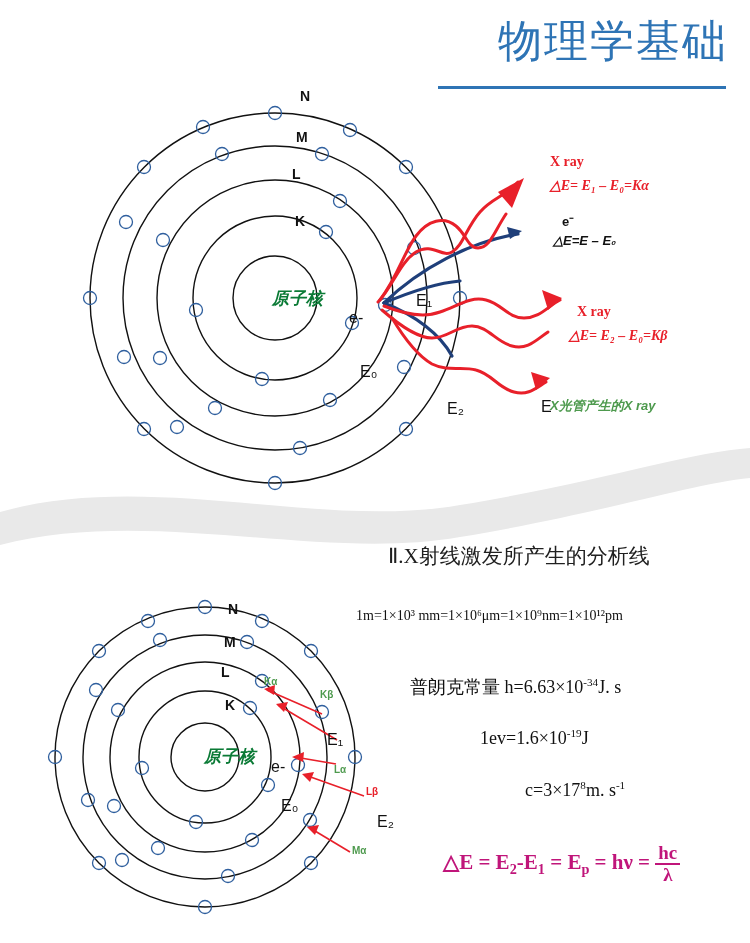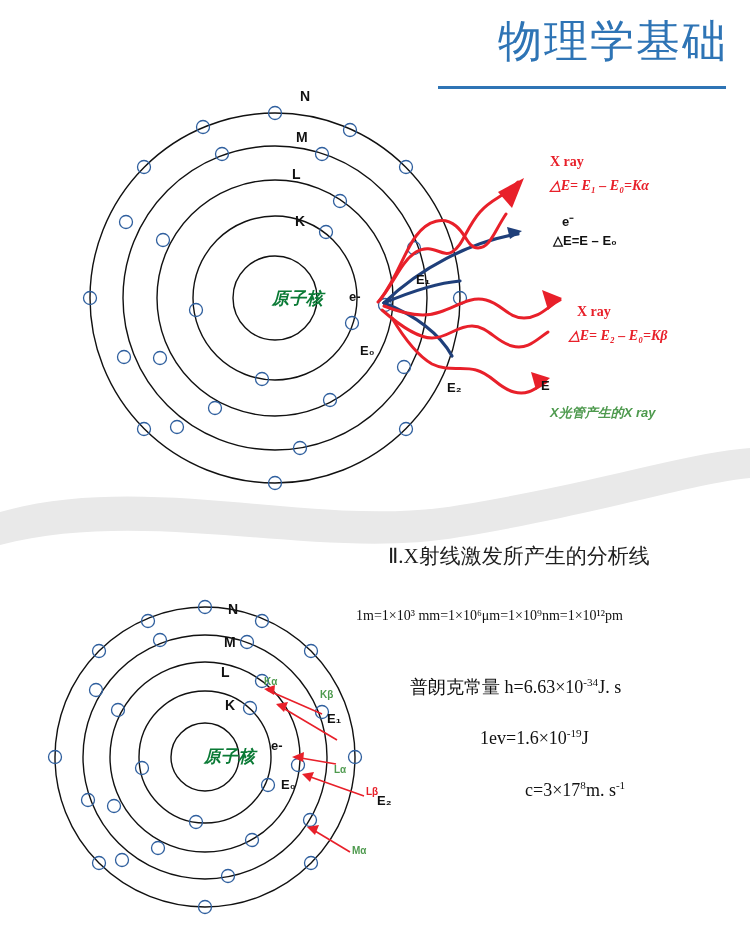--- a/index.html
+++ b/index.html
@@ -65,24 +65,25 @@
     position: absolute;
     color: #0a7a35;
     font-weight: bold;
     font-style: italic;
     font-size: 17px;
     white-space: nowrap;
   }
   .elabel {
     position: absolute;
     font-family: "Liberation Sans", sans-serif;
-    font-weight: bold;
-    font-size: 13px;
+    font-weight: normal;
+    font-size: 16px;
     color: #111;
     white-space: nowrap;
+    margin-top: 20px;
   }
   
   .red-text {
     position: absolute;
     font-family: Liberation Serif, serif;
     font-weight: bold;
     font-size: 14px;
     color: #e8202a;
     white-space: nowrap;
     margin-left: 16px;
@@ -303,24 +304,24 @@
   <div class="nucleus-label" style="left:272px; top:287px;">原子核</div>
   <div class="elabel" style="left:349px; top:289px;">e-</div>
   <div class="elabel" style="left:360px; top:343px;">E₀</div>
   <div class="elabel" style="left:416px; top:272px;">E₁</div>
   <div class="elabel" style="left:447px; top:380px;">E₂</div>
   <div class="elabel" style="left:541px; top:378px;">E</div>
 
   <div class="red-text" style="left:534px; top:154px;">X ray</div>
   <div class="red-text" style="left:534px; top:177px; font-style:italic;">△E= E₁ – E₀=Kα</div>
   <div class="black-text" style="left:562px; top:212px;">e⁻</div>
-  <div class="black-text" style="left:553px; top:233px;">△E=E – E₀</div>
+  <div class="black-text" style="left:553px; top:233px;font-style:italic;">△E=E – E₀</div>
   <div class="red-text" style="left:561px; top:304px;">X ray</div>
   <div class="red-text" style="left:553px; top:327px; font-style:italic;">△E= E₂ – E₀=Kβ</div>
-  <div class="green-text" style="left:550px; top:397px;margin-top:7px;">X光管产生的X ray</div>
+  <div class="green-text" style="left:550px; top:397px;">X光管产生的X ray</div>
 
   <div class="shell-label" style="left:228px; top:601px;">N</div>
   <div class="shell-label" style="left:224px; top:634px;">M</div>
   <div class="shell-label" style="left:221px; top:664px;">L</div>
   <div class="shell-label" style="left:225px; top:697px;">K</div>
   <div class="nucleus-label" style="left:204px; top:745px;">原子核</div>
   <div class="elabel" style="left:271px; top:738px;">e-</div>
   <div class="elabel" style="left:281px; top:777px;">E₀</div>
   <div class="elabel" style="left:327px; top:711px;">E₁</div>
   <div class="elabel" style="left:377px; top:793px;">E₂</div>
@@ -338,14 +339,17 @@
   </div>
 
   <div class="formula" style="left:480px; top:727px;">
     <span>1ev=1.6×10</span><sup>-19</sup><span>J</span>
   </div>
 
   <div class="formula" style="left:525px; top:779px;">
     <span>c=3×17</span><sup>8</sup><span>m. s</span><sup>-1</sup>
   </div>
 
+  <div class="formula-main" style="left:443px; top:843px;">
+    <span>△E = E</span><sub>2</sub><span>-E</span><sub>1</sub><span> = E</span><sub>p</sub><span> = hν = </span><span class="frac"><span class="num">hc</span><span class="den">λ</span></span>
+  </div>
 
 </div>
 
 </body></html>

